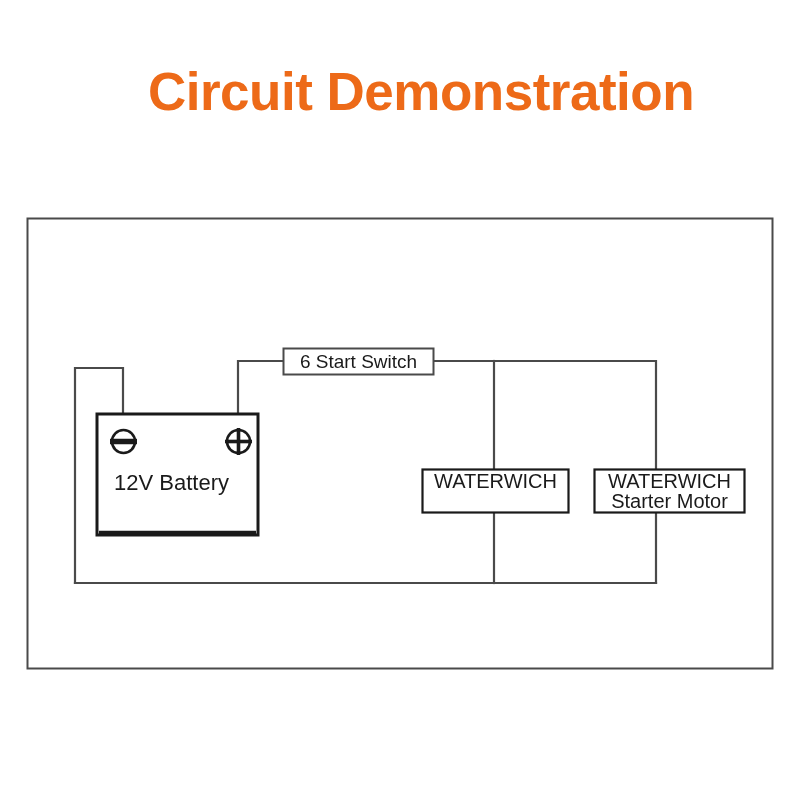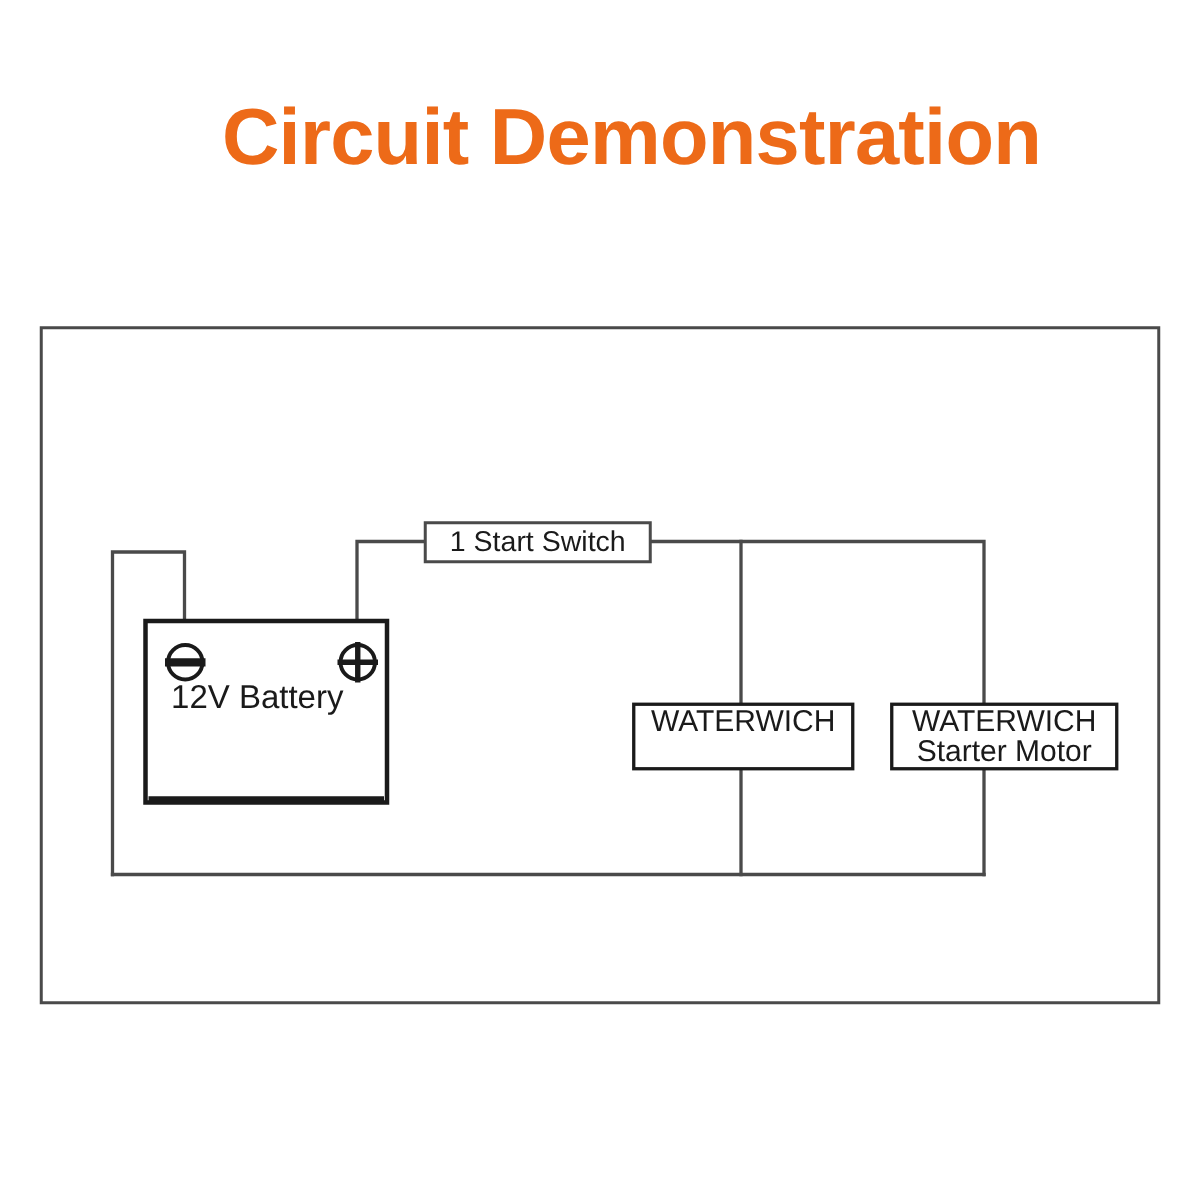--- a/index.html
+++ b/index.html
@@ -58,21 +58,21 @@
   .lbl {
     position: absolute;
     color: #1a1a1a;
     font-family: "Liberation Sans", sans-serif;
     text-align: center;
     white-space: nowrap;
     user-select: none;
   }
   #battery-label {
     left: 97px;
-    top: 452px;
+    top: 470px;
     width: 149px;
     font-size: 22px;
     line-height: 26px;
   }
   #switch-label {
     left: 283px;
     top: 350px;
     width: 151px;
     font-size: 19px;
     line-height: 23px;
@@ -138,21 +138,21 @@
       <rect x="283.5" y="348.5" width="150" height="26" fill="#ffffff" stroke="#4a4a4a" stroke-width="2"></rect>
 
       <rect x="422.5" y="469.5" width="146" height="43" fill="#ffffff" stroke="#1a1a1a" stroke-width="2.2"></rect>
 
       <rect x="594.5" y="469.5" width="150" height="43" fill="#ffffff" stroke="#1a1a1a" stroke-width="2.2"></rect>
 
     </svg>
 
     <div class="lbl" id="battery-label">12V Battery</div>
 
-    <div class="lbl" id="switch-label">1 Start Switch</div>
+    <div class="lbl" id="switch-label">6 Start Switch</div>
 
     <div class="lbl component-label" id="relay-label">
       <span class="l1">WATERWICH</span>
     </div>
 
     <div class="lbl component-label" id="motor-label">
       <span class="l1">WATERWICH</span>
       <span class="l2">Starter Motor</span>
     </div>
 

